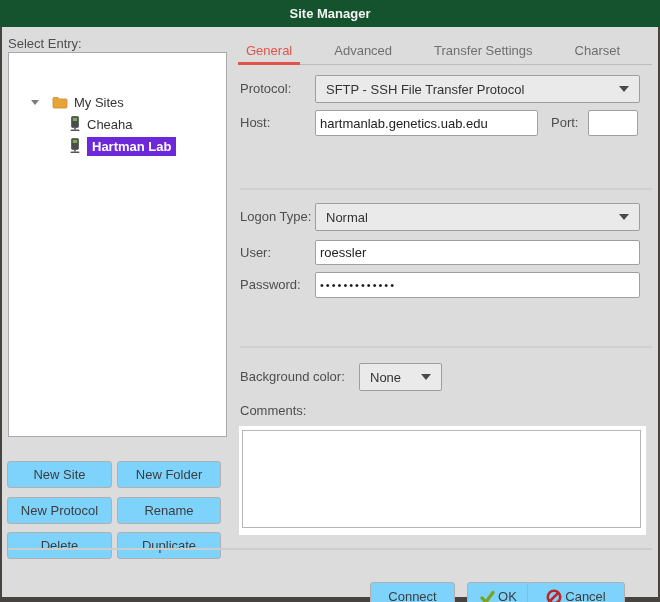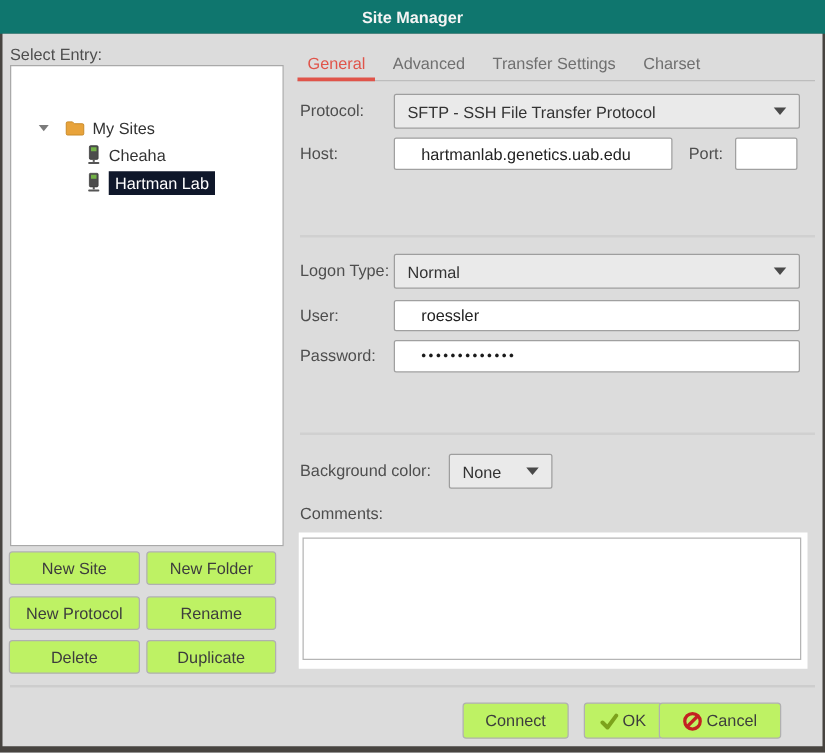--- a/index.html
+++ b/index.html
@@ -3,49 +3,49 @@
 <meta charset="utf-8">
 <style>
   html,body{margin:0;padding:0;background:#9b9b9b;}
   *{box-sizing:border-box;}
   .window{
     position:relative;width:660px;height:602px;overflow:hidden;
     font-family:"Liberation Sans",sans-serif;font-size:13px;color:#4e4e4e;
     background:#474440;
   }
   .titlebar{
-    position:absolute;left:0;top:0;width:660px;height:27px;background:#0f766e;
+    position:absolute;left:0;top:0;width:660px;height:27px;background:#14532d;
     display:flex;align-items:center;justify-content:center;
     color:#f4f4f4;font-weight:700;font-size:13px;
   }
   .body{position:absolute;left:2px;top:27px;width:656px;height:570px;background:#dcdcdc;}
   .abs{position:absolute;}
   .lbl{color:#4e4e4e;white-space:nowrap;}
   .tree{
     background:#ffffff;border:1px solid #a9a9a9;overflow:hidden;padding-top:2px;
   }
   .tree-row{height:22px;display:flex;align-items:center;color:#333;cursor:default;}
   .caret-down{width:0;height:0;border-left:4.5px solid transparent;border-right:4.5px solid transparent;border-top:5.5px solid #7b7b7b;}
-  .sel-label{background:#0f172a;color:#ffffff;padding:2px 5px;}
+  .sel-label{background:#6d28d9;color:#ffffff;padding:2px 5px;font-weight:bold;}
   .btn{
-    position:absolute;background:#bef264;border:1px solid #b0b0b0;border-radius:3px;
+    position:absolute;background:#7dd3fc;border:1px solid #b0b0b0;border-radius:3px;
     color:#3d3d3d;font-size:13px;display:flex;align-items:center;justify-content:center;
-    font-family:"Liberation Sans",sans-serif;cursor:default;gap:3px;
+    font-family:"Liberation Sans",sans-serif;cursor:default;gap:3px;margin-top:20px;
   }
   .tabs{
     position:absolute;left:238px;top:38px;width:414px;height:27px;
-    border-bottom:1px solid #bdbdbd;display:flex;
+    border-bottom:1px solid #bdbdbd;display:flex;gap:20px;
   }
   .tab{
     height:27px;line-height:25px;padding:0 8px;margin-right:6px;color:#6f6f6f;cursor:default;
   }
   .tab.active{color:#e0544a;border-bottom:3px solid #e0544a;}
   .input{
     position:absolute;background:#ffffff;border:1px solid #a0a0a0;border-radius:2px;
-    font-family:"Liberation Sans",sans-serif;font-size:13px;color:#222;padding:0 21px;outline:none;
+    font-family:"Liberation Sans",sans-serif;font-size:13px;color:#222;padding:0 4px;outline:none;
   }
   .password-dots{font-size:11px;letter-spacing:2px;color:#1a1a1a;}
   .select{
     position:absolute;background:#eaeaea;border:1px solid #9e9e9e;border-radius:2px;
     display:flex;align-items:center;padding:0 10px;color:#333;cursor:default;
   }
   .select .caret{position:absolute;right:10px;width:0;height:0;
     border-left:5px solid transparent;border-right:5px solid transparent;border-top:6px solid #494949;}
   .divider{position:absolute;background:#d0d0d0;height:2px;}
   .comments-outer{position:absolute;background:#ffffff;}

